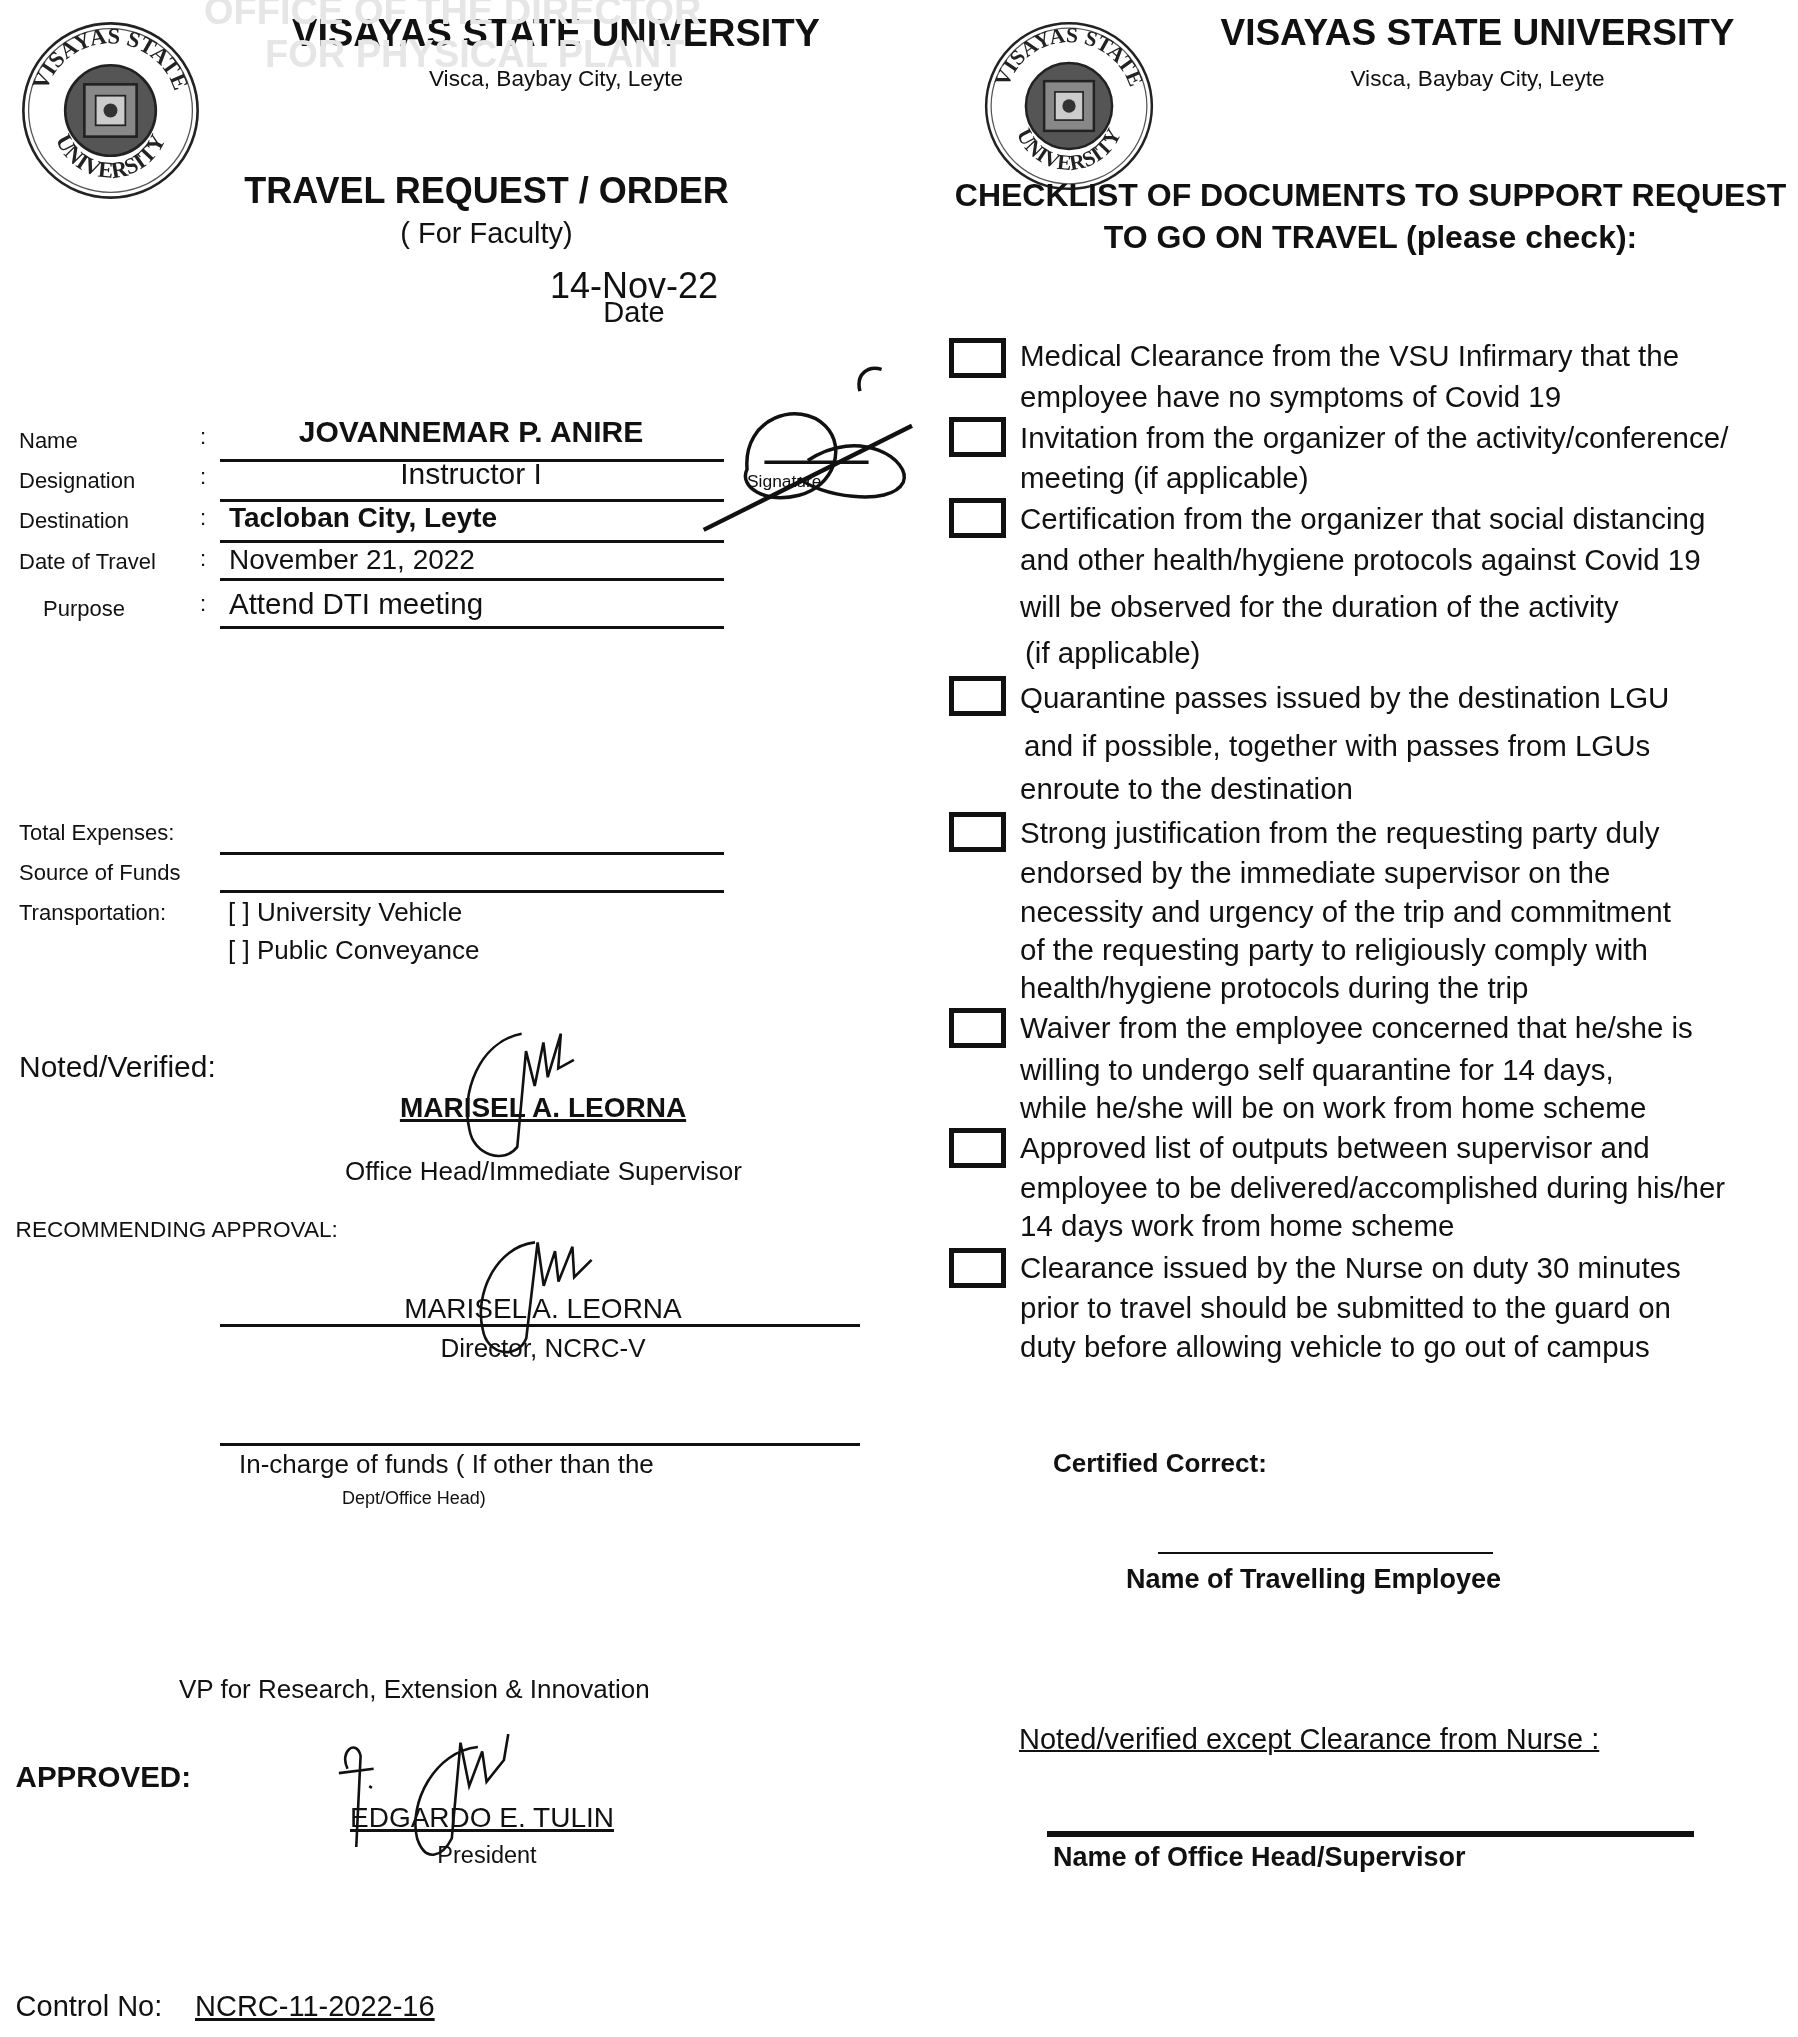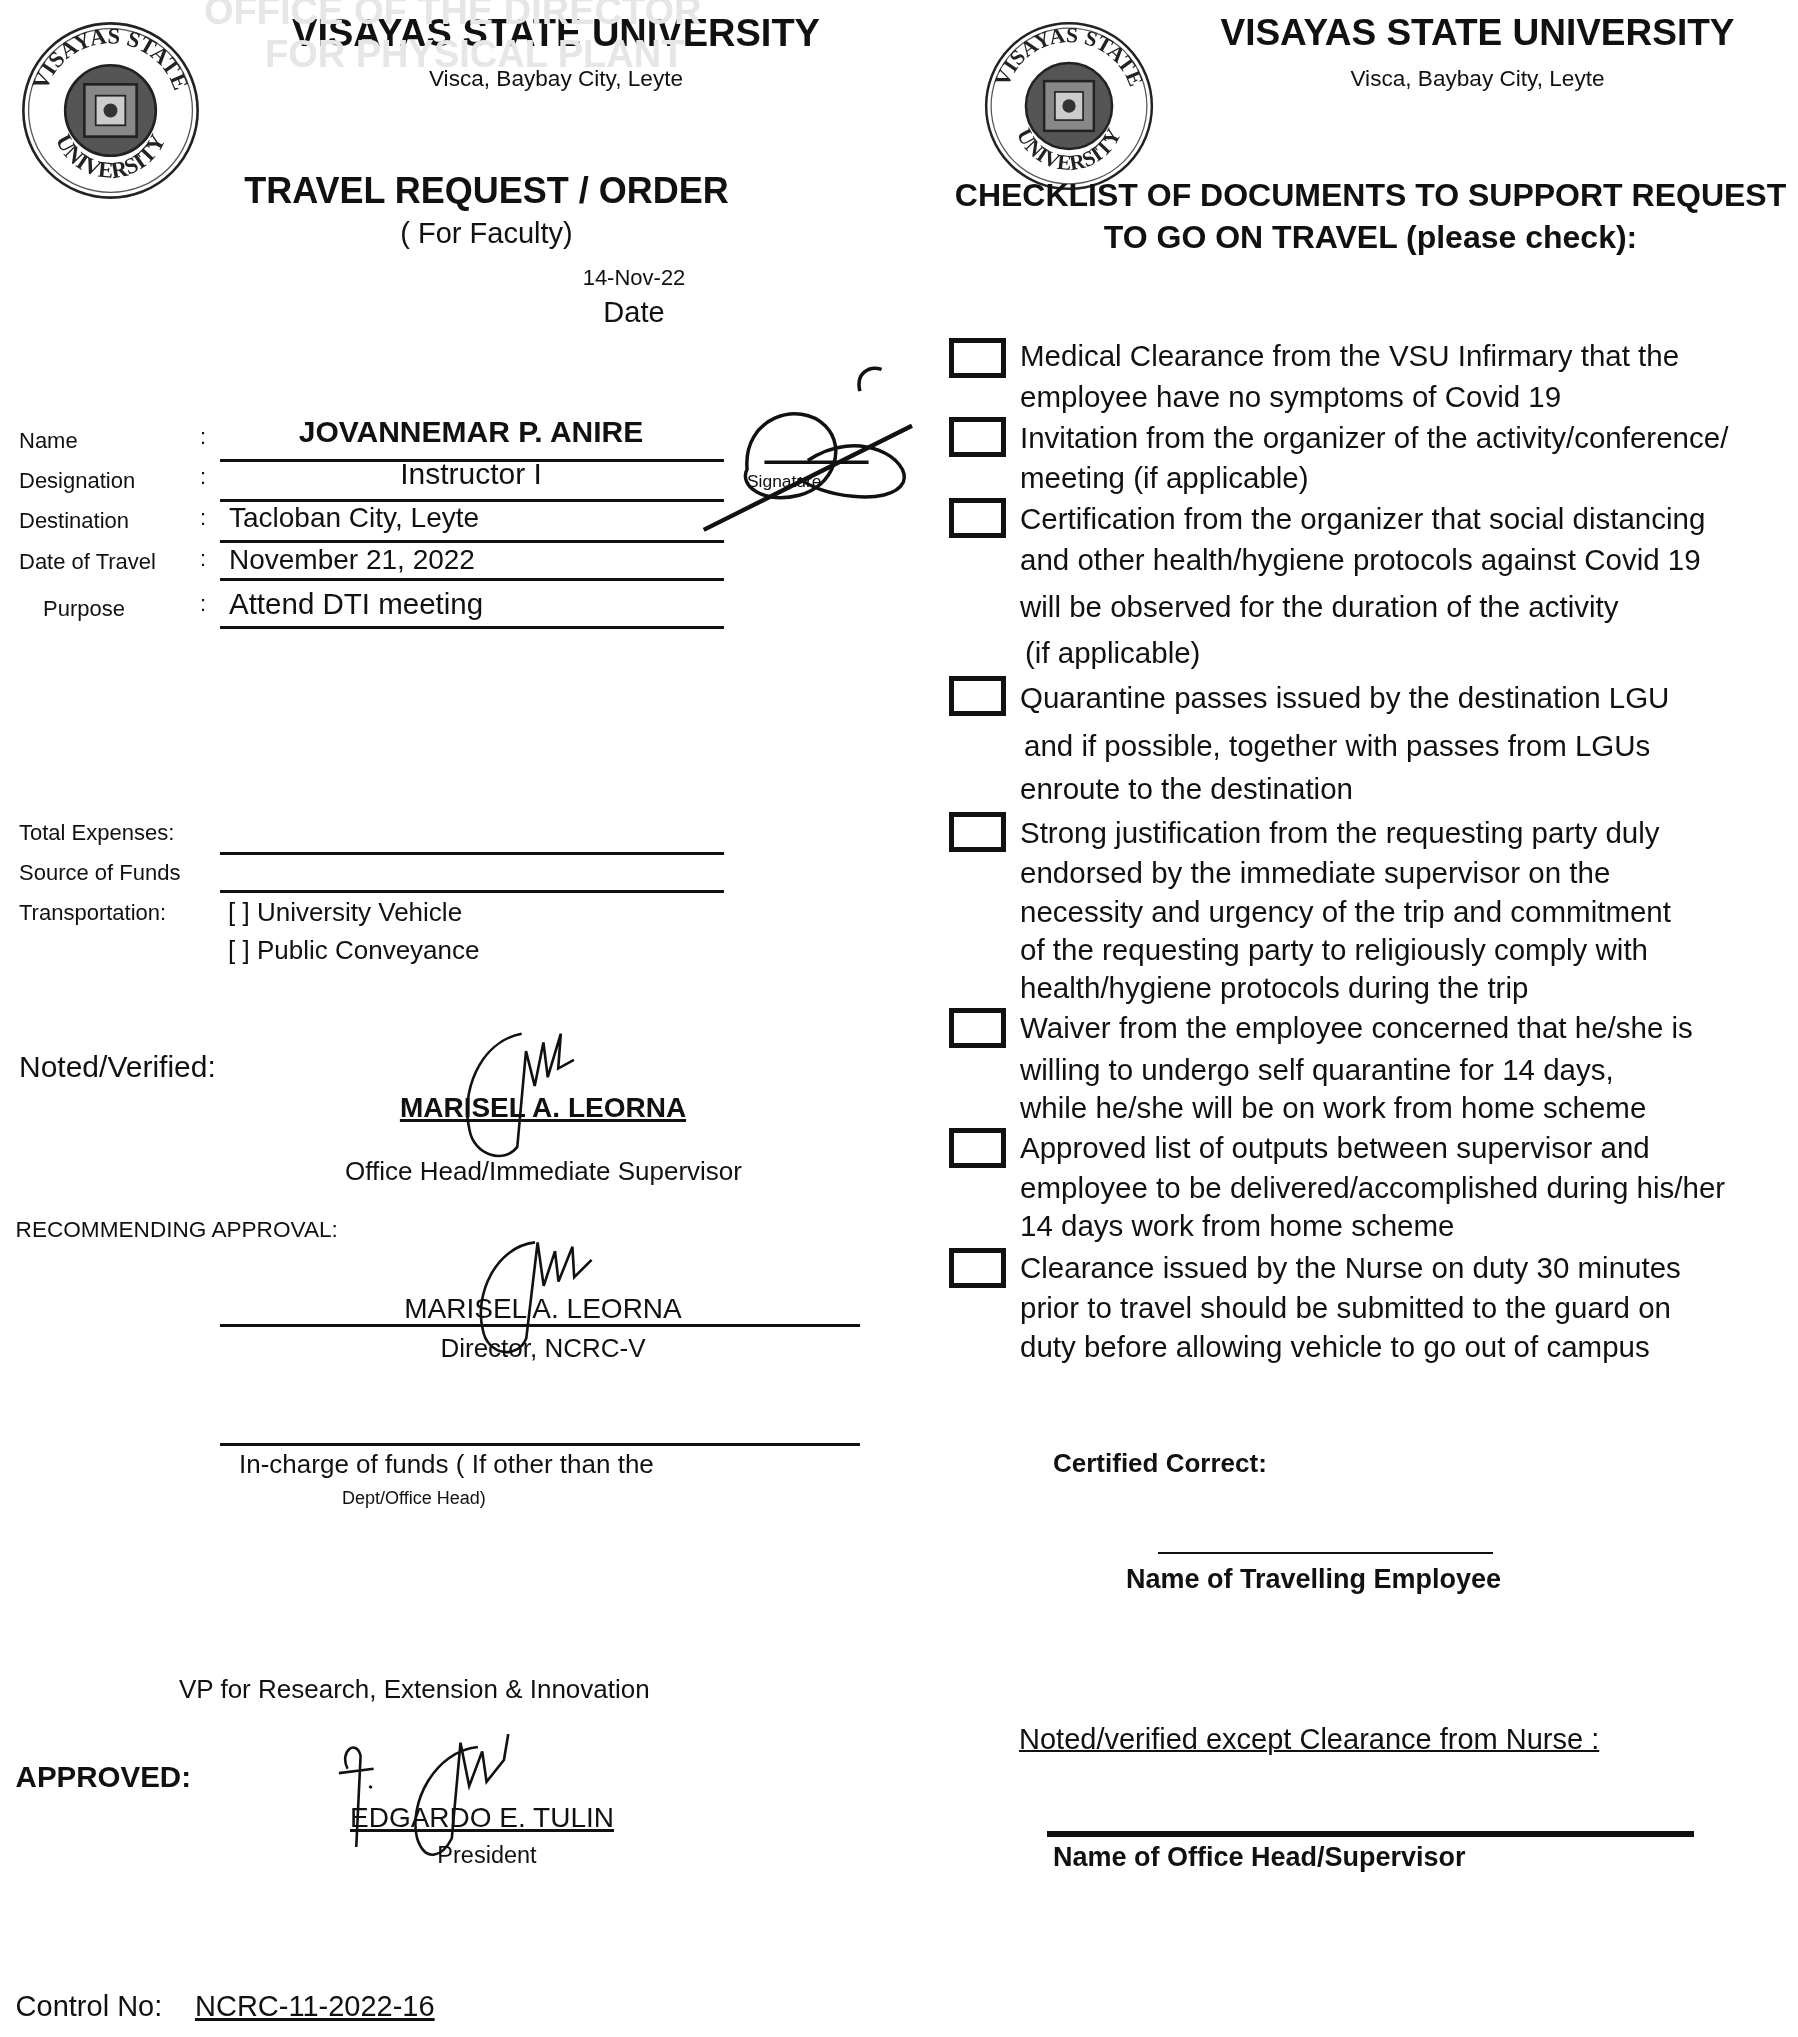--- a/index.html
+++ b/index.html
@@ -36,37 +36,37 @@
   </svg>
 
   <div class="abs b c" style="left:252px; top:12px; width:608px; font-size:38px;">VISAYAS STATE UNIVERSITY</div>
   <div class="abs c" style="left:252px; top:66px; width:608px; font-size:22.6px;">Visca, Baybay City, Leyte</div>
 
   <div class="abs faint b" style="left:204px; top:-10.4px; font-size:38px;">OFFICE OF THE DIRECTOR</div>
   <div class="abs faint b" style="left:265px; top:33px; font-size:38px;">FOR PHYSICAL PLANT</div>
 
   <div class="abs b c" style="left:165px; top:170px; width:643px; font-size:36px;">TRAVEL REQUEST / ORDER</div>
   <div class="abs c" style="left:165px; top:217px; width:643px; font-size:29px;">( For Faculty)</div>
-  <div class="abs c" style="left:521px; top:265px; width:226px; font-size:22px;">14-Nov-22</div>
+  <div class="abs c" style="left:521px; top:265px; width:226px; font-size:36px;">14-Nov-22</div>
   <div class="abs c" style="left:521px; top:296px; width:226px; font-size:29px;">Date</div>
 
   <div>
     <div class="abs lbl" style="left:19px; top:428px;">Name</div>
     <div class="abs lbl" style="left:200px; top:424px;">:</div>
     <div class="abs b c" style="left:219px; top:415px; width:504px; font-size:30px;">JOVANNEMAR P. ANIRE</div>
     <div class="line" style="left:220px; top:459px; width:504px;"></div>
 
     <div class="abs lbl" style="left:19px; top:468px;">Designation</div>
     <div class="abs lbl" style="left:200px; top:464px;">:</div>
     <div class="abs c" style="left:219px; top:457px; width:504px; font-size:30px;">Instructor I</div>
     <div class="line" style="left:220px; top:499px; width:504px;"></div>
 
     <div class="abs lbl" style="left:19px; top:508px;">Destination</div>
     <div class="abs lbl" style="left:200px; top:505px;">:</div>
-    <div class="abs fld" style="left:229px; top:502px;">Tacloban City, Leyte</div>
+    <div class="abs fld" style="left:229px; top:502px;font-weight:bold;">Tacloban City, Leyte</div>
     <div class="line" style="left:220px; top:540px; width:504px;"></div>
 
     <div class="abs lbl" style="left:19px; top:549px;">Date of Travel</div>
     <div class="abs lbl" style="left:200px; top:546px;">:</div>
     <div class="abs fld" style="left:229px; top:544px;">November 21, 2022</div>
     <div class="line" style="left:220px; top:578px; width:504px;"></div>
 
     <div class="abs lbl" style="left:19px; top:596px;margin-left:24px;">Purpose</div>
     <div class="abs lbl" style="left:200px; top:591px;">:</div>
     <div class="abs fld" style="left:229px; top:587px; font-size:29.5px;">Attend DTI meeting</div>

